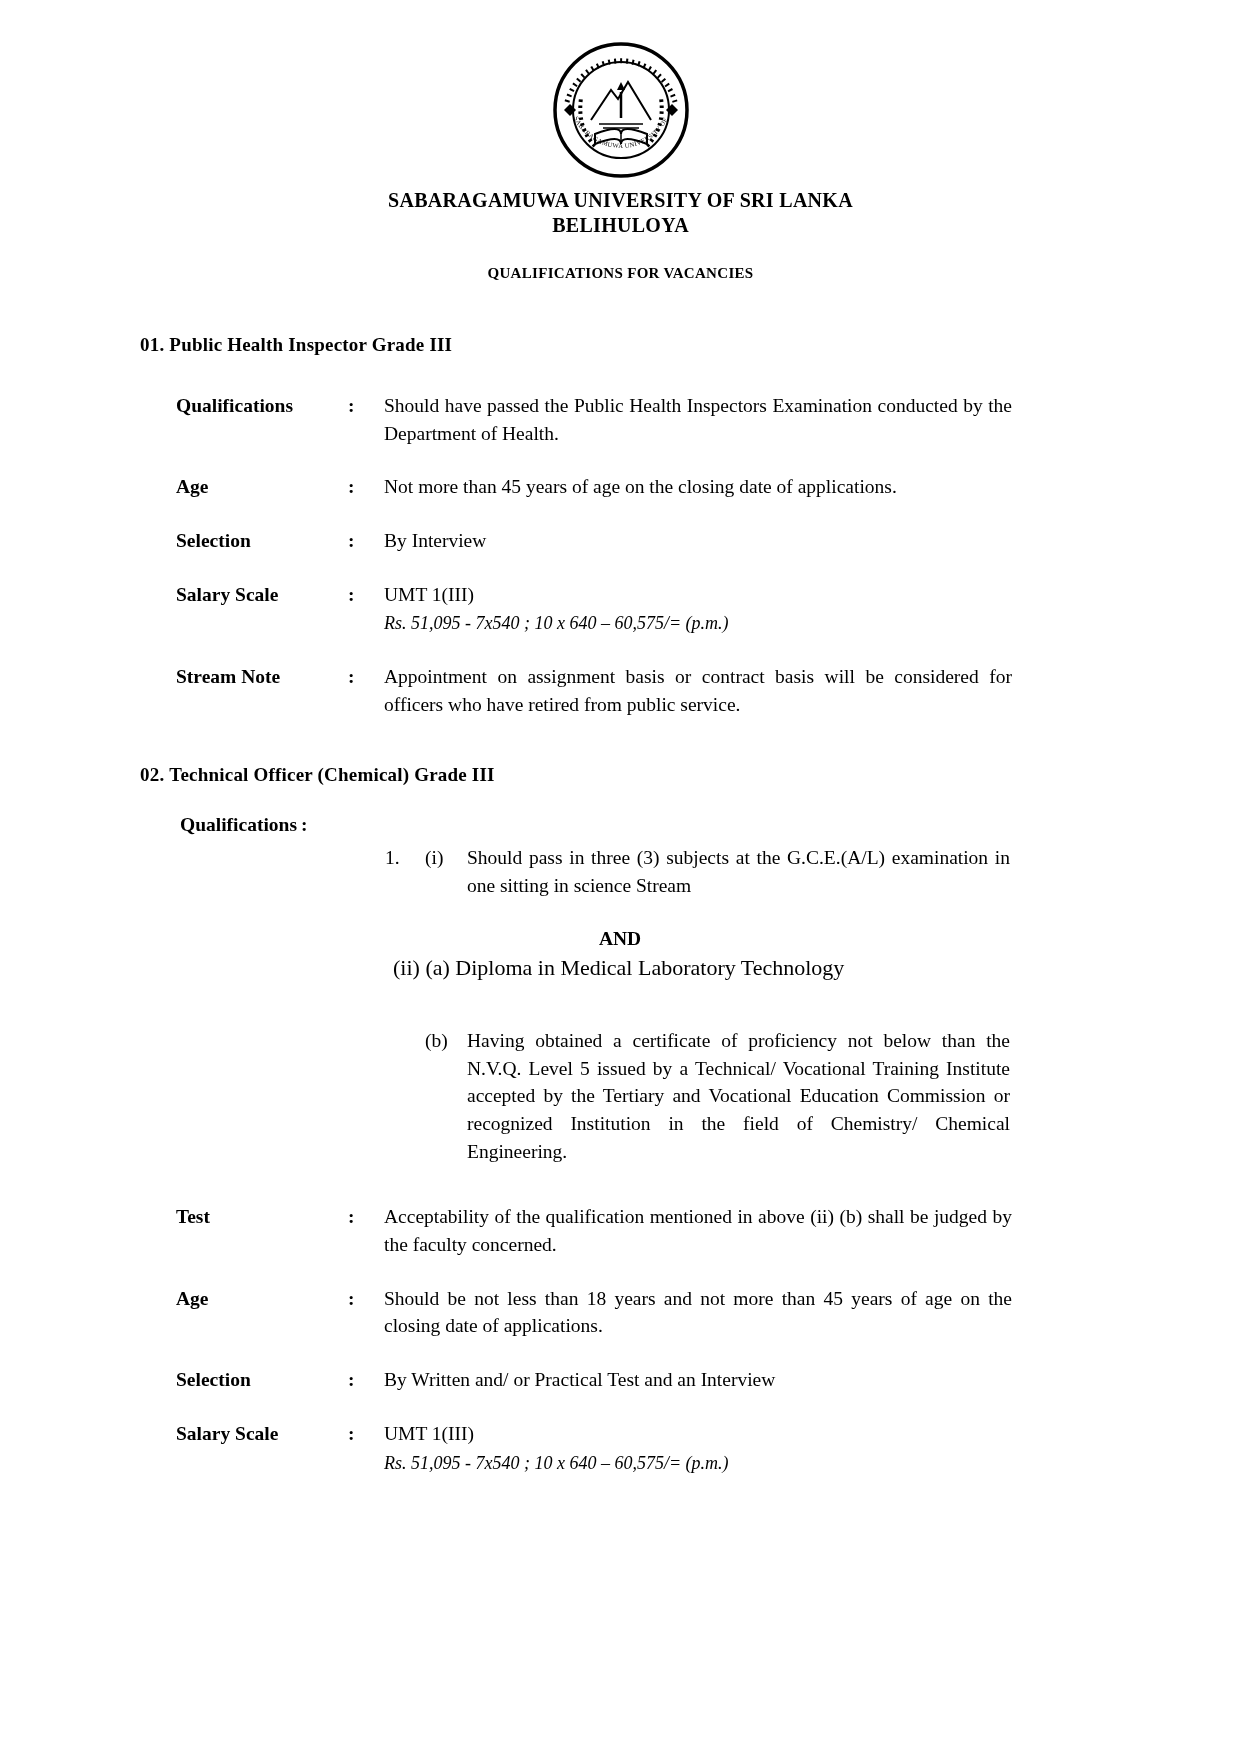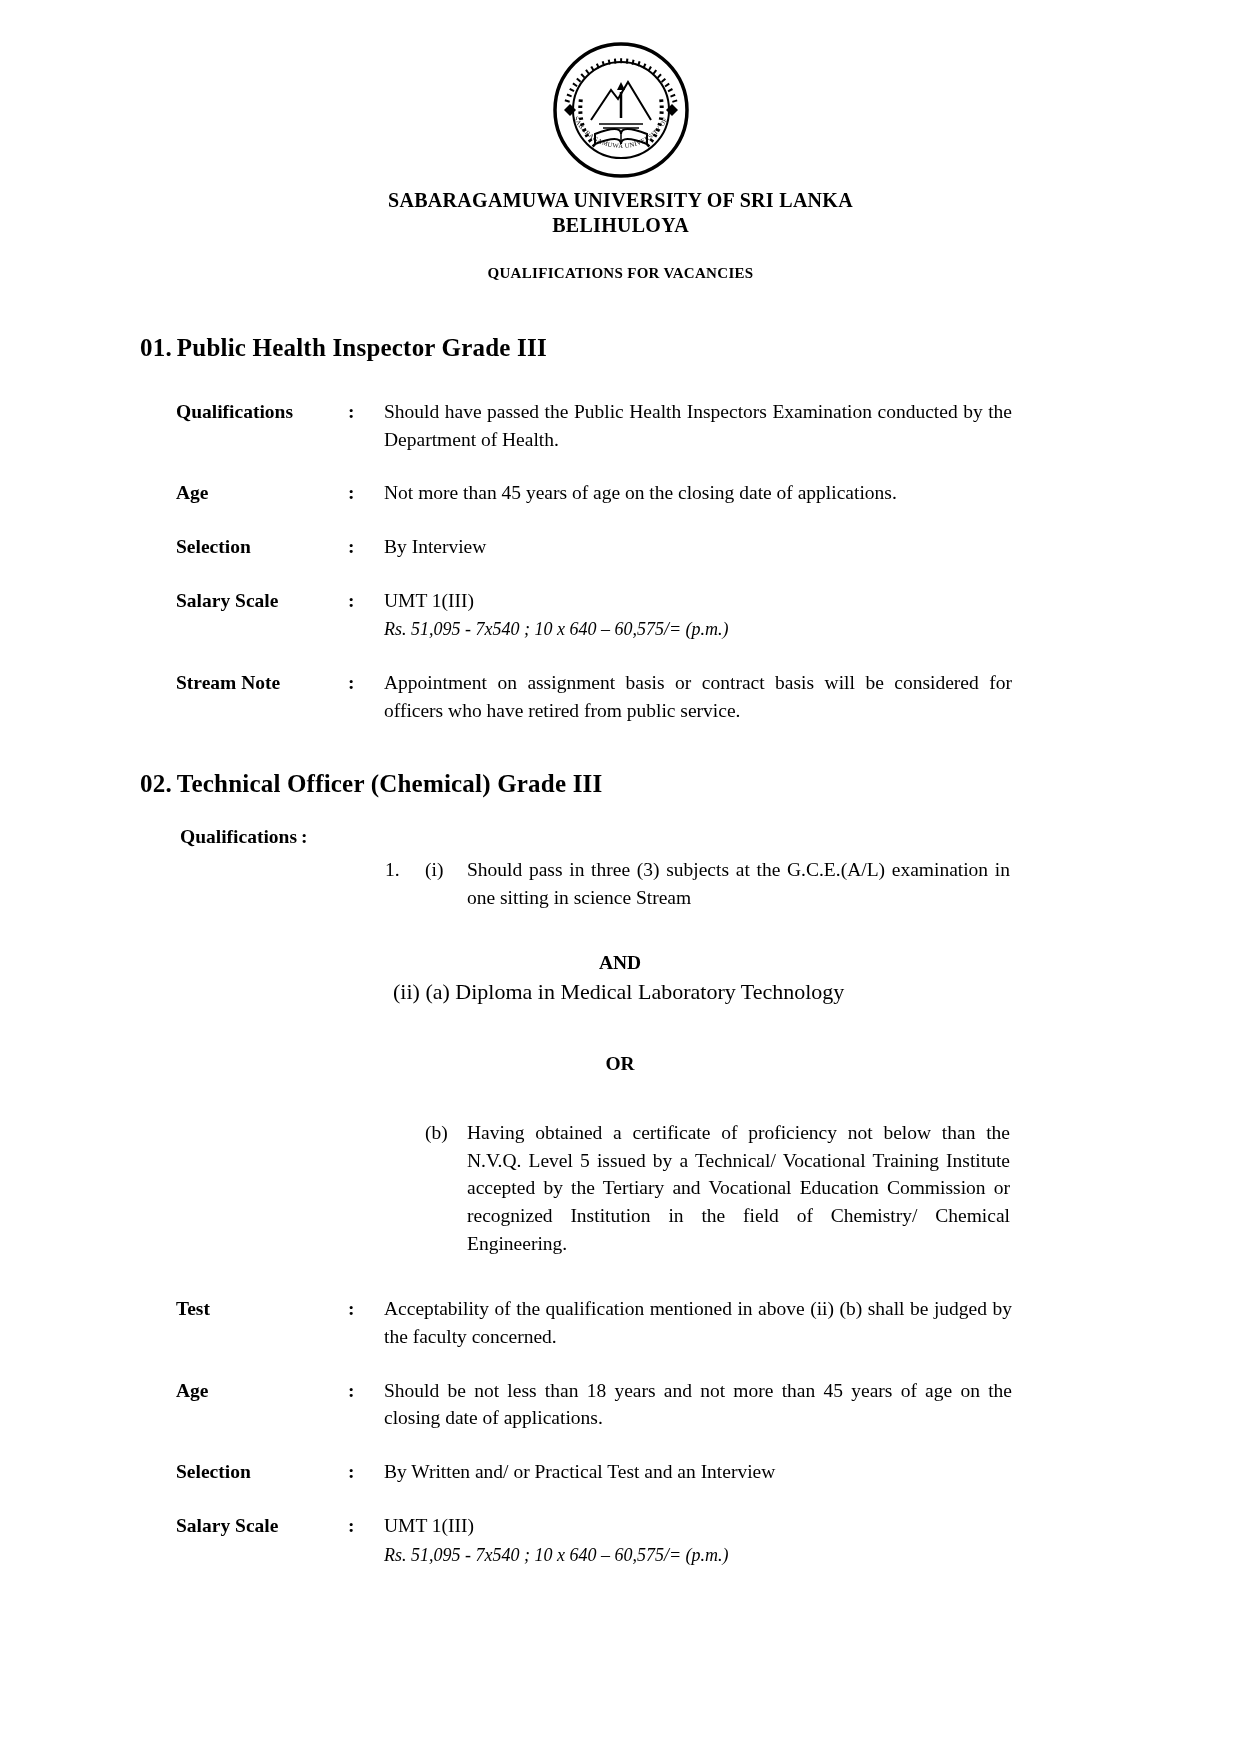--- a/index.html
+++ b/index.html
@@ -32,21 +32,21 @@
     text-align: center;
     font-weight: bold;
     font-size: 15px;
     margin-top: 27px;
     letter-spacing: 0.3px;
   }
 
   
   .section-heading {
     margin: 52px 0 0 140px;
-    font-size: 25px;
+    font-size: 19px;
     font-weight: bold;
     letter-spacing: 0.2px;
   }
   .section-heading .sec-num { margin-right: 5px; }
 
   
   .row {
     display: flex;
     align-items: flex-start;
     margin-left: 176px;
@@ -79,21 +79,21 @@
   .clause-i .marker { width: 42px; flex: none; }
   .clause-i .ctext  { width: 543px; text-align: justify; }
 
   .conjunction {
     margin-left: 140px;
     width: 960px;
     text-align: center;
     font-weight: bold;
     font-size: 19.5px;
   }
-  .conj-and { margin-top: 40px; }
+  .conj-and { margin-top: 28px; }
   .conj-or  { margin-top: 46px; }
 
   .clause-iia {
     margin: 2px 0 0 393px;
     font-size: 22px;
     line-height: 1.42;
   }
 
   .clause-b {
     display: flex;
@@ -195,21 +195,20 @@
   <div class="clause-i">
     <div class="num">1.</div>
     <div class="marker">(i)</div>
     <div class="ctext">Should pass in three (3) subjects at the G.C.E.(A/L) examination in one sitting in science Stream</div>
   </div>
 
   <div class="conjunction conj-and">AND</div>
 
   <div class="clause-iia">(ii) (a) Diploma in Medical Laboratory Technology</div>
 
-  <div class="conjunction conj-or">OR</div>
 
   <div class="clause-b">
     <div class="marker">(b)</div>
     <div class="ctext">Having obtained a certificate of proficiency not below than the N.V.Q. Level 5 issued by a Technical/ Vocational Training Institute accepted by the Tertiary and Vocational Education Commission or recognized Institution in the field of Chemistry/ Chemical Engineering.</div>
   </div>
 
   <div class="row sec2-first-row">
     <div class="lbl">Test</div>
     <div class="cln">:</div>
     <div class="val">Acceptability of the qualification mentioned in above (ii) (b) shall be judged by the faculty concerned.</div>

